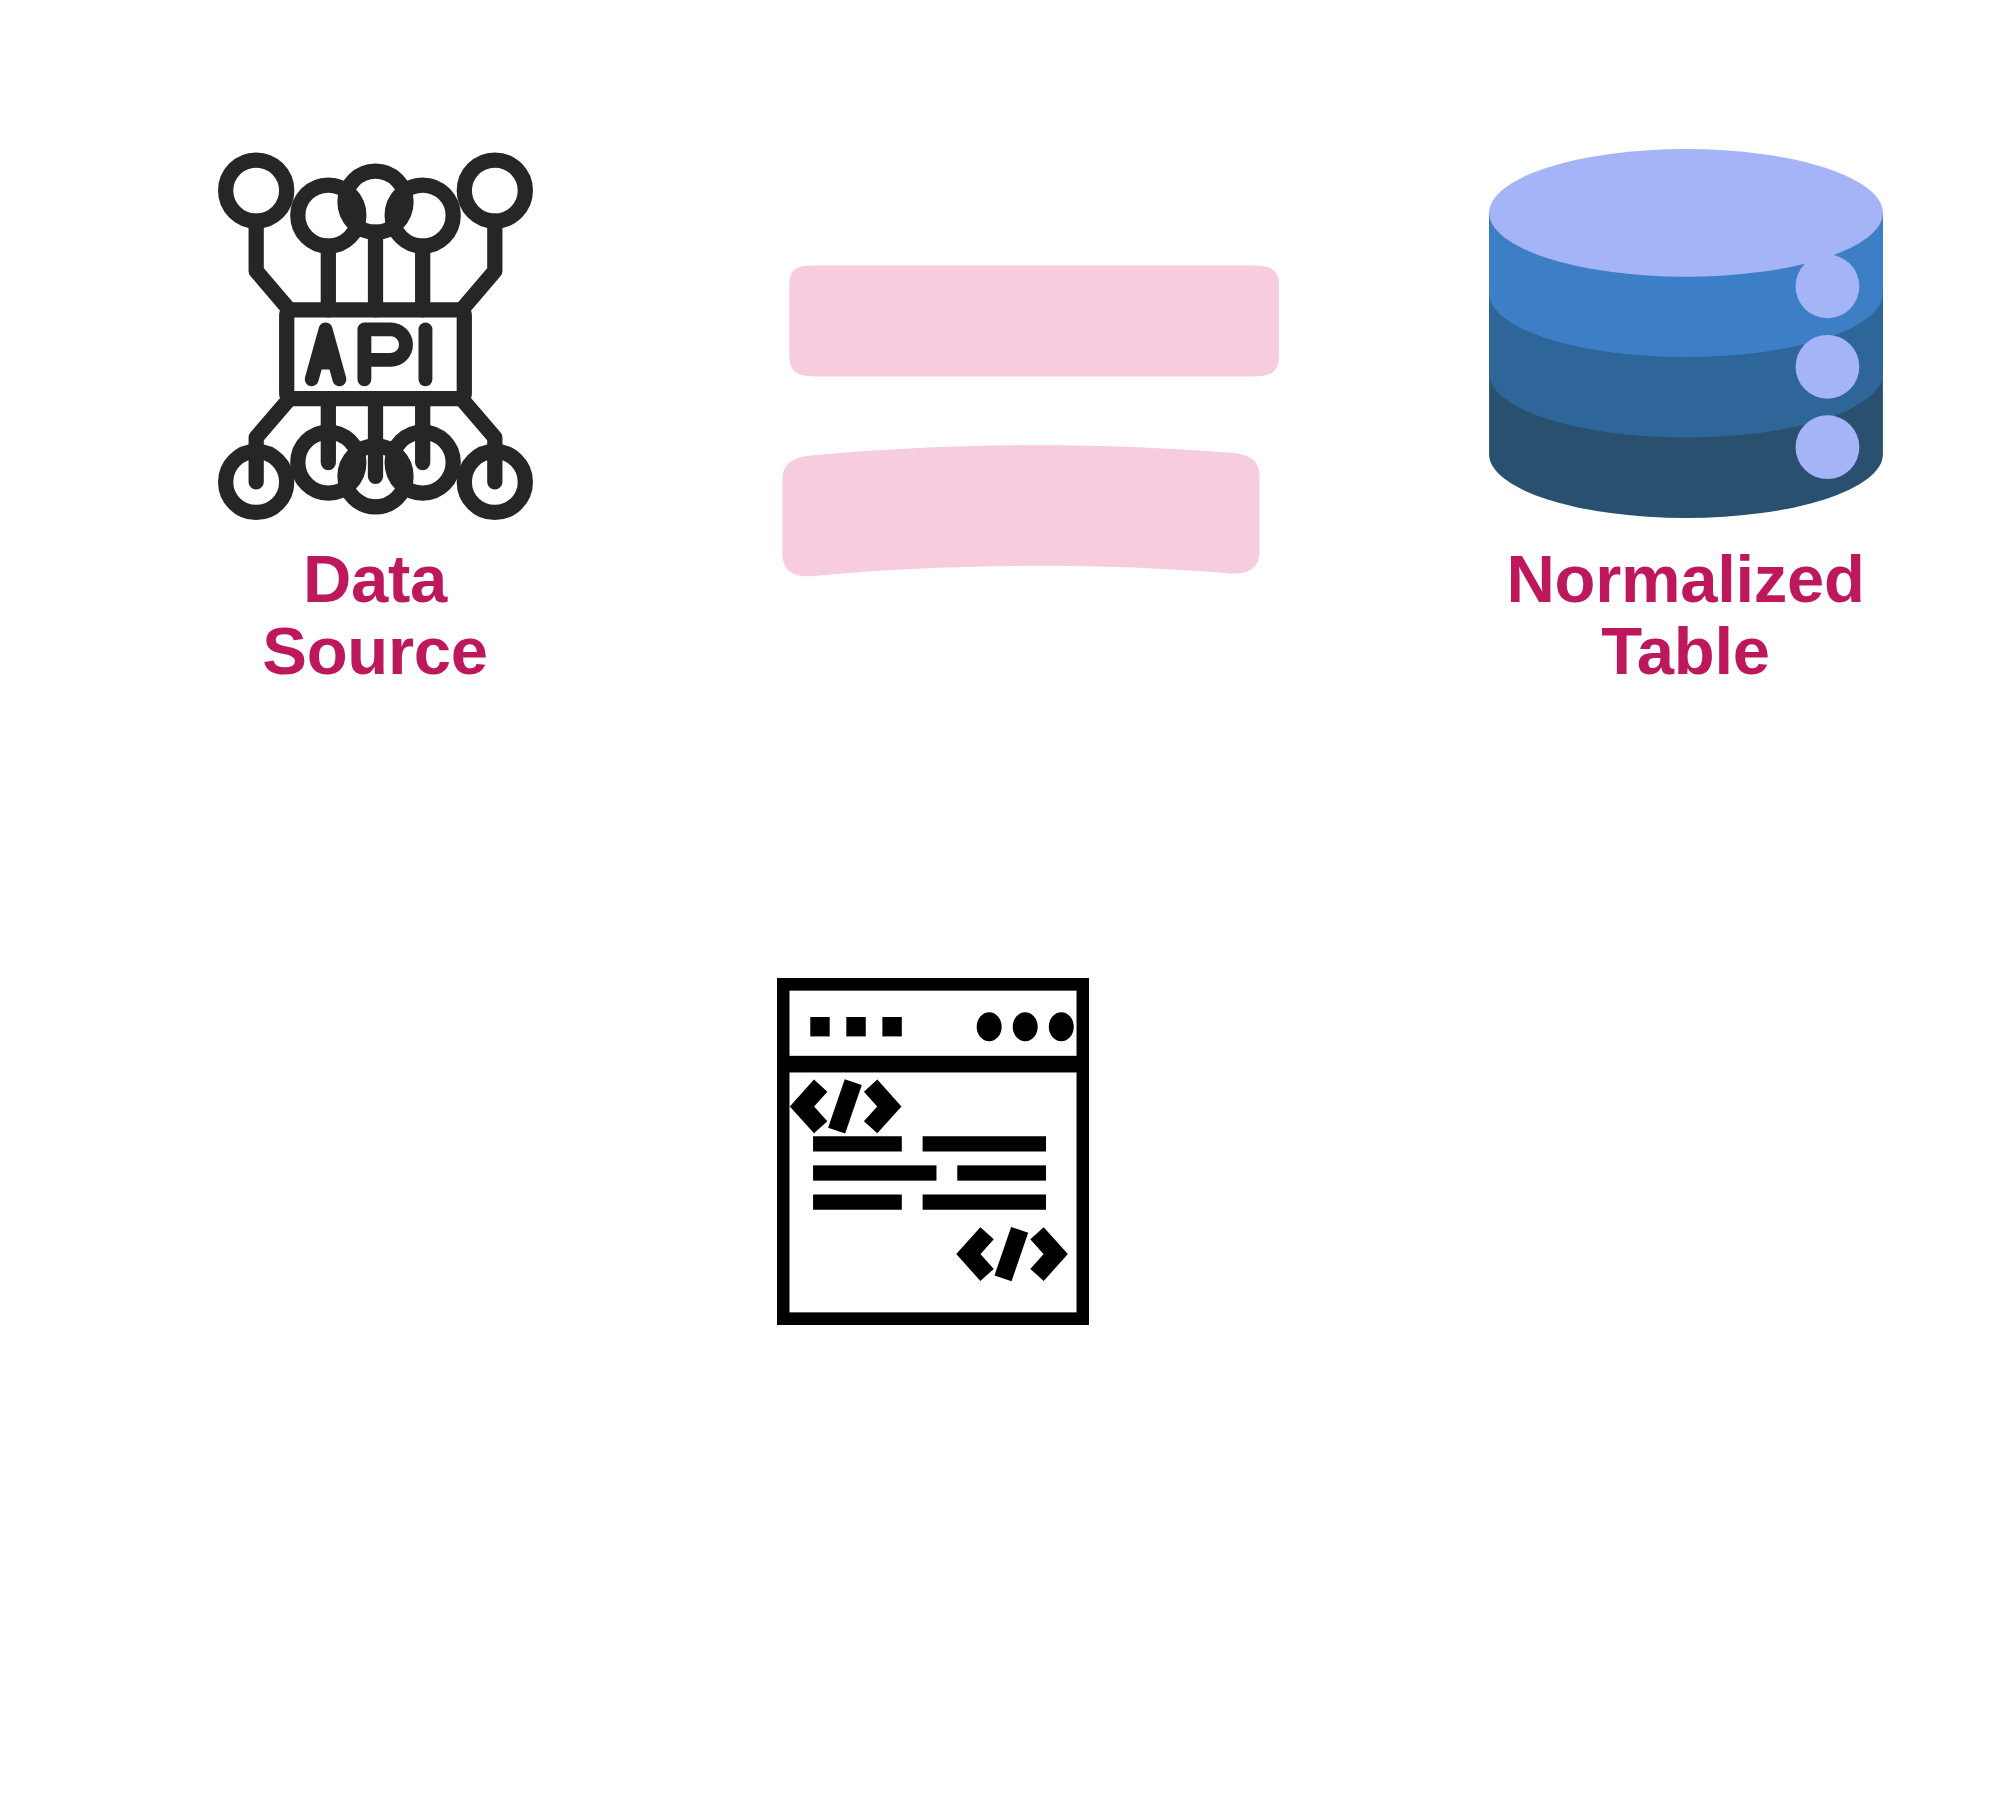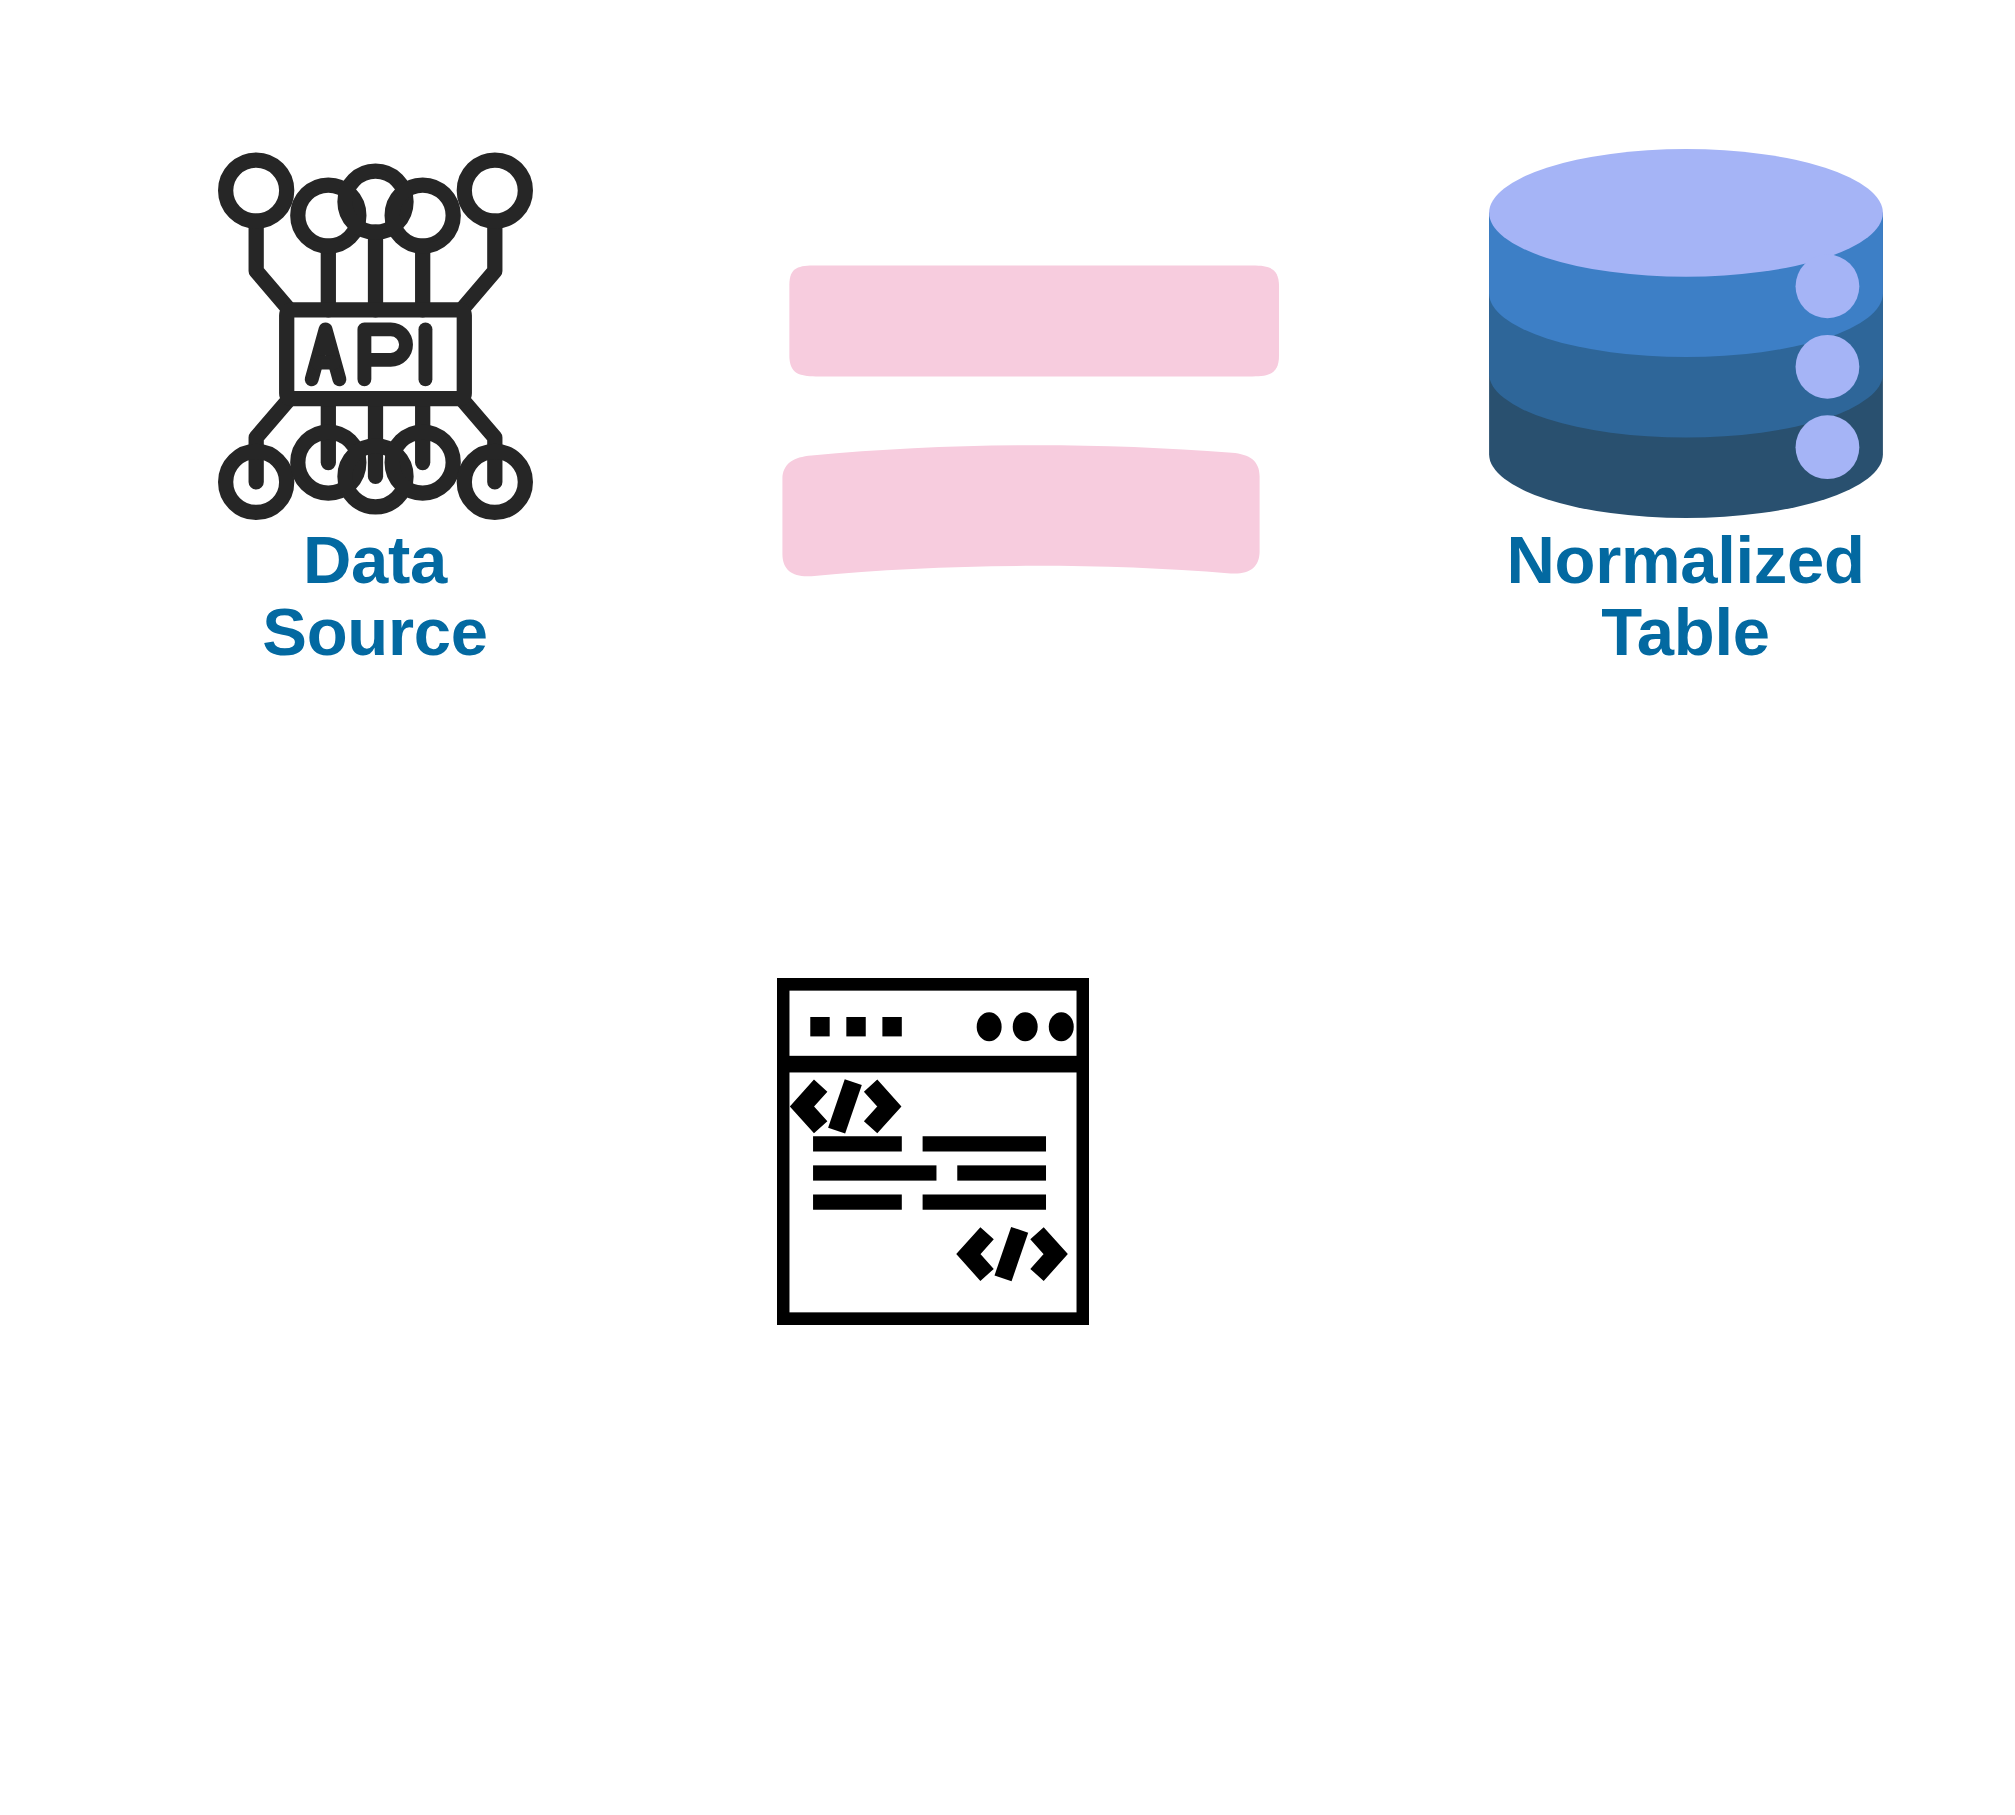--- a/index.html
+++ b/index.html
@@ -23,25 +23,25 @@
   .node {
     position: absolute;
     display: flex;
     flex-direction: column;
     align-items: center;
   }
   .node-figure {
     display: block;
   }
   .node-label {
-    margin-top: 3px;
+    margin-top: 22px;
     font-weight: 700;
     font-size: 67px;
     line-height: 1.08;
-    color: #0369a1;
+    color: #be185d;
     text-align: center;
     letter-spacing: -0.3px;
     white-space: pre-line;
   }
 
   
   #node-data-source {
     left: 139px;
     top: 146px;
     width: 472px;

